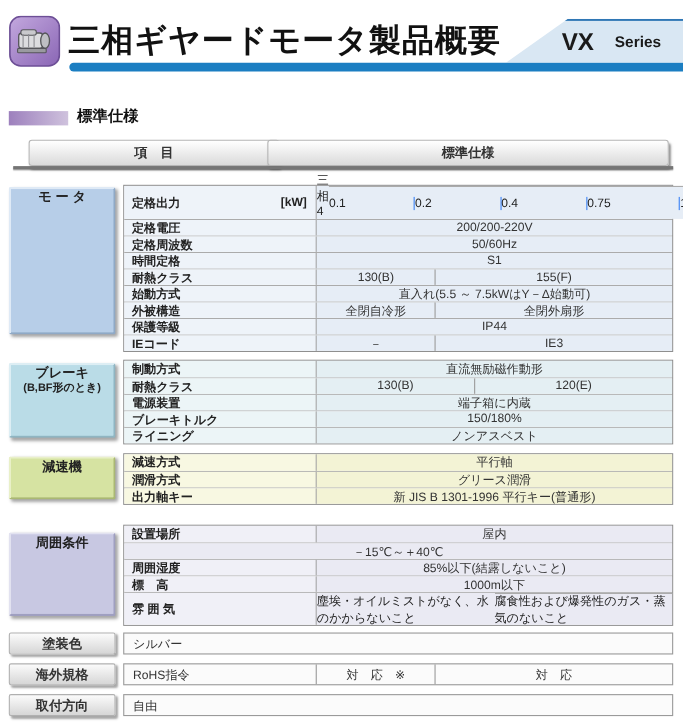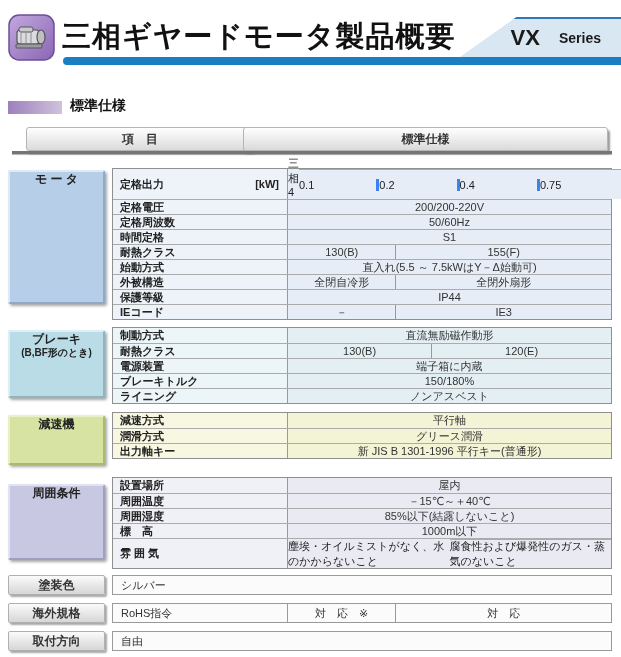--- a/index.html
+++ b/index.html
@@ -29,21 +29,21 @@
   .hbtn.item-col{left:26px;width:228px;}
   .hbtn.spec-col{left:243px;width:365px;}
   .hbar{left:12px;top:151px;width:600px;height:3px;background:#757575;box-shadow:0 1px 1px rgba(0,0,0,0.3);}
 
   
   .cat{left:8px;width:97px;box-sizing:border-box;display:flex;flex-direction:column;align-items:center;
        justify-content:flex-start;font-weight:bold;font-size:12px;color:#222;border-radius:2px;
        box-shadow:2px 2px 3px rgba(0,0,0,0.35);text-align:center;line-height:1.2;}
   .cat-motor{top:170px;height:134px;background:#b7cee8;border-top:2px solid #dfeaf6;border-left:2px solid #dfeaf6;border-bottom:2px solid #8fa9c6;border-right:2px solid #8fa9c6;}
   .cat-brake{top:330px;height:68px;background:#badce7;border-top:2px solid #ddeef4;border-left:2px solid #ddeef4;border-bottom:2px solid #8fb5c2;border-right:2px solid #8fb5c2;}
-  .cat-gear{top:415px;height:50px;background:#d6e3a2;border-top:2px solid #e9f0c8;border-left:2px solid #e9f0c8;border-bottom:2px solid #aab873;border-right:2px solid #aab873;}
+  .cat-gear{top:415px;height:39px;background:#d6e3a2;border-top:2px solid #e9f0c8;border-left:2px solid #e9f0c8;border-bottom:2px solid #aab873;border-right:2px solid #aab873;}
   .cat-ambient{top:484px;height:76px;background:#c8c8e2;border-top:2px solid #e2e2f0;border-left:2px solid #e2e2f0;border-bottom:2px solid #9f9fc0;border-right:2px solid #9f9fc0;}
   .cat-sub{font-weight:bold;font-size:10px;margin-top:1px;}
 
   .gbtn{left:8px;width:97px;height:20px;box-sizing:border-box;background:linear-gradient(#fbfbfb,#d6d6d6);
         border:1px solid #b0b0b0;border-radius:2px;display:flex;align-items:center;justify-content:center;
         font-size:12px;font-weight:bold;color:#333;box-shadow:2px 2px 2px rgba(0,0,0,0.35);}
 
   
   .block{left:112px;width:500px;border:1px solid #8f8f8f;box-sizing:border-box;background:#fff;font-size:11px;}
   .row{display:flex;height:15px;box-sizing:border-box;}
@@ -51,21 +51,21 @@
   .row.tall{height:30px;}
   .cell{display:flex;align-items:center;box-sizing:border-box;}
   .item{width:175px;border-right:1px solid #999;padding:0 8px 0 7px;font-weight:bold;color:#222;
         justify-content:space-between;flex:none;}
   .val{flex:1;justify-content:center;color:#333;text-align:center;}
   .val-col{flex:1;display:flex;flex-direction:row;}
   .subrow{flex:1;display:flex;align-items:center;justify-content:center;box-sizing:border-box;}
   .subrow + .subrow{border-top:1px solid #ababab;gap:16px;}
   .sizes{display:flex;}
   .size-cell{flex:1;display:flex;align-items:center;justify-content:center;box-sizing:border-box;}
-  .size-cell + .size-cell{border-left:3px solid #3b82f6;margin-left:46px;}
+  .size-cell + .size-cell{border-left:1px solid #3b82f6;margin-left:46px;}
   .split{flex:1;display:flex;}
   .sp{display:flex;align-items:center;justify-content:center;box-sizing:border-box;color:#333;}
   .sp.r{border-left:1px solid #999;}
   .f3{flex:3;} .f6{flex:6;} .f4{flex:4;} .f5{flex:5;}
 
   
   .blk-motor{top:168px;} .blk-motor .item{background:#eef3f9;} .blk-motor .val,.blk-motor .val-col,.blk-motor .sp{background:#e6edf6;}
   .blk-brake{top:327px;} .blk-brake .item{background:#ecf5f7;} .blk-brake .val,.blk-brake .sp{background:#e4eff3;}
   .blk-gear{top:412px;}  .blk-gear .item{background:#f8f8e2;}  .blk-gear .val{background:#f3f3d5;}
   .blk-ambient{top:477px;} .blk-ambient .item{background:#f0f0f7;} .blk-ambient .val,.blk-ambient .val-col .subrow{background:#eaeaf3;}
@@ -238,21 +238,20 @@
       <div class="cell val">新 JIS B 1301-1996 平行キー(普通形)</div>
     </div>
   </div>
 
   <div class="abs block blk-ambient">
     <div class="row">
       <div class="cell item">設置場所</div>
       <div class="cell val">屋内</div>
     </div>
     <div class="row">
-      <div class="cell item">周囲温度</div>
       <div class="cell val">－15℃～＋40℃</div>
     </div>
     <div class="row">
       <div class="cell item">周囲湿度</div>
       <div class="cell val">85%以下(結露しないこと)</div>
     </div>
     <div class="row">
       <div class="cell item">標　高</div>
       <div class="cell val">1000m以下</div>
     </div>

